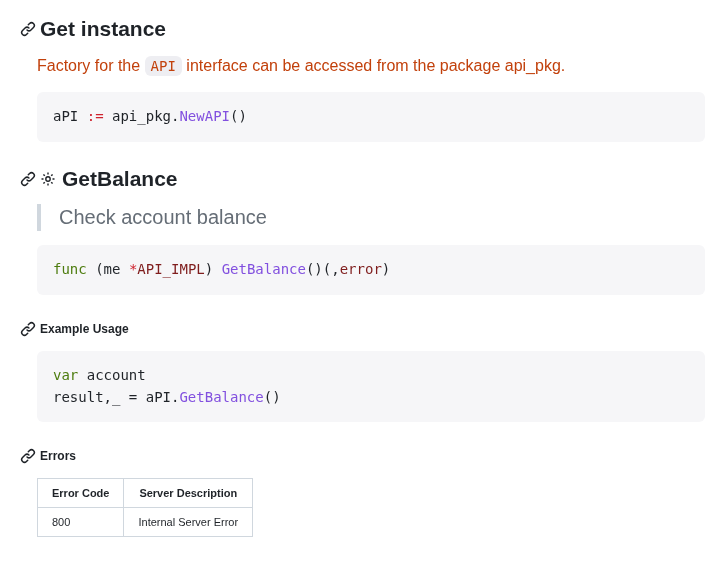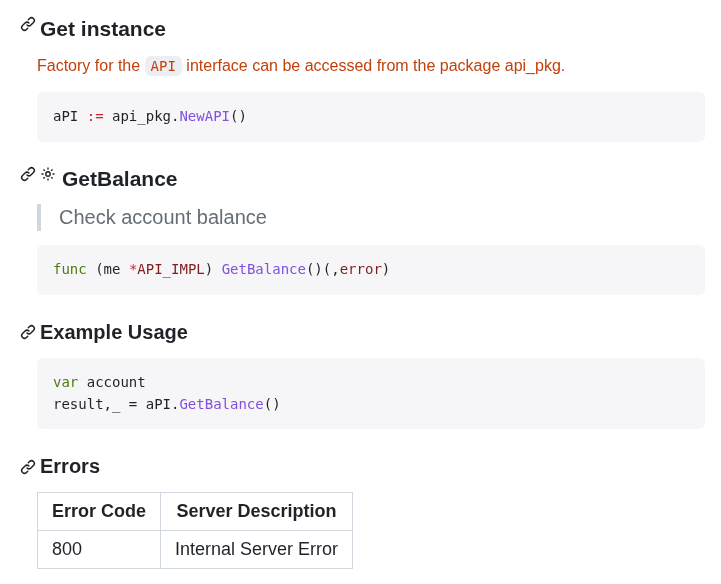--- a/index.html
+++ b/index.html
@@ -7,29 +7,30 @@
     margin: 0;
     padding: 16px 16px 24px 20px;
     font-family: -apple-system, BlinkMacSystemFont, "Segoe UI", Helvetica, Arial, sans-serif;
     color: #1f2328;
     background: #ffffff;
     width: 721px;
     font-size: 16px;
   }
   h2 {
     display: flex;
+    align-items: center;
     font-size: 21px;
     font-weight: 600;
     margin: 0 0 12px 0;
     line-height: 1.25;
   }
   h3 {
     display: flex;
     align-items: center;
-    font-size: 20px;
+    font-size: 12px;
     font-weight: 600;
     margin: 18px 0 14px 0;
   }
   .link-icon {
     width: 16px;
     height: 16px;
     margin-right: 4px;
     flex: 0 0 16px;
     color: #1f2328;
   }
@@ -71,21 +72,21 @@
     font-size: 20px;
   }
   .tok-op { color: #cf222e; }
   .tok-call { color: #8250df; }
   .tok-kw { color: #4d7c0f; }
   .tok-type { color: #7f1d1d; }
   .tok-pun { color: #1f2328; }
   table.err {
     border-collapse: collapse;
     margin: 0 0 0 17px;
-    font-size: 18px;
+    font-size: 11px;
   }
   table.err th, table.err td {
     border: 1px solid #d0d7de;
     padding: 8px 14px;
     text-align: left;
   }
   table.err th {
     font-weight: 600;
     text-align: center;
     background: #ffffff;

